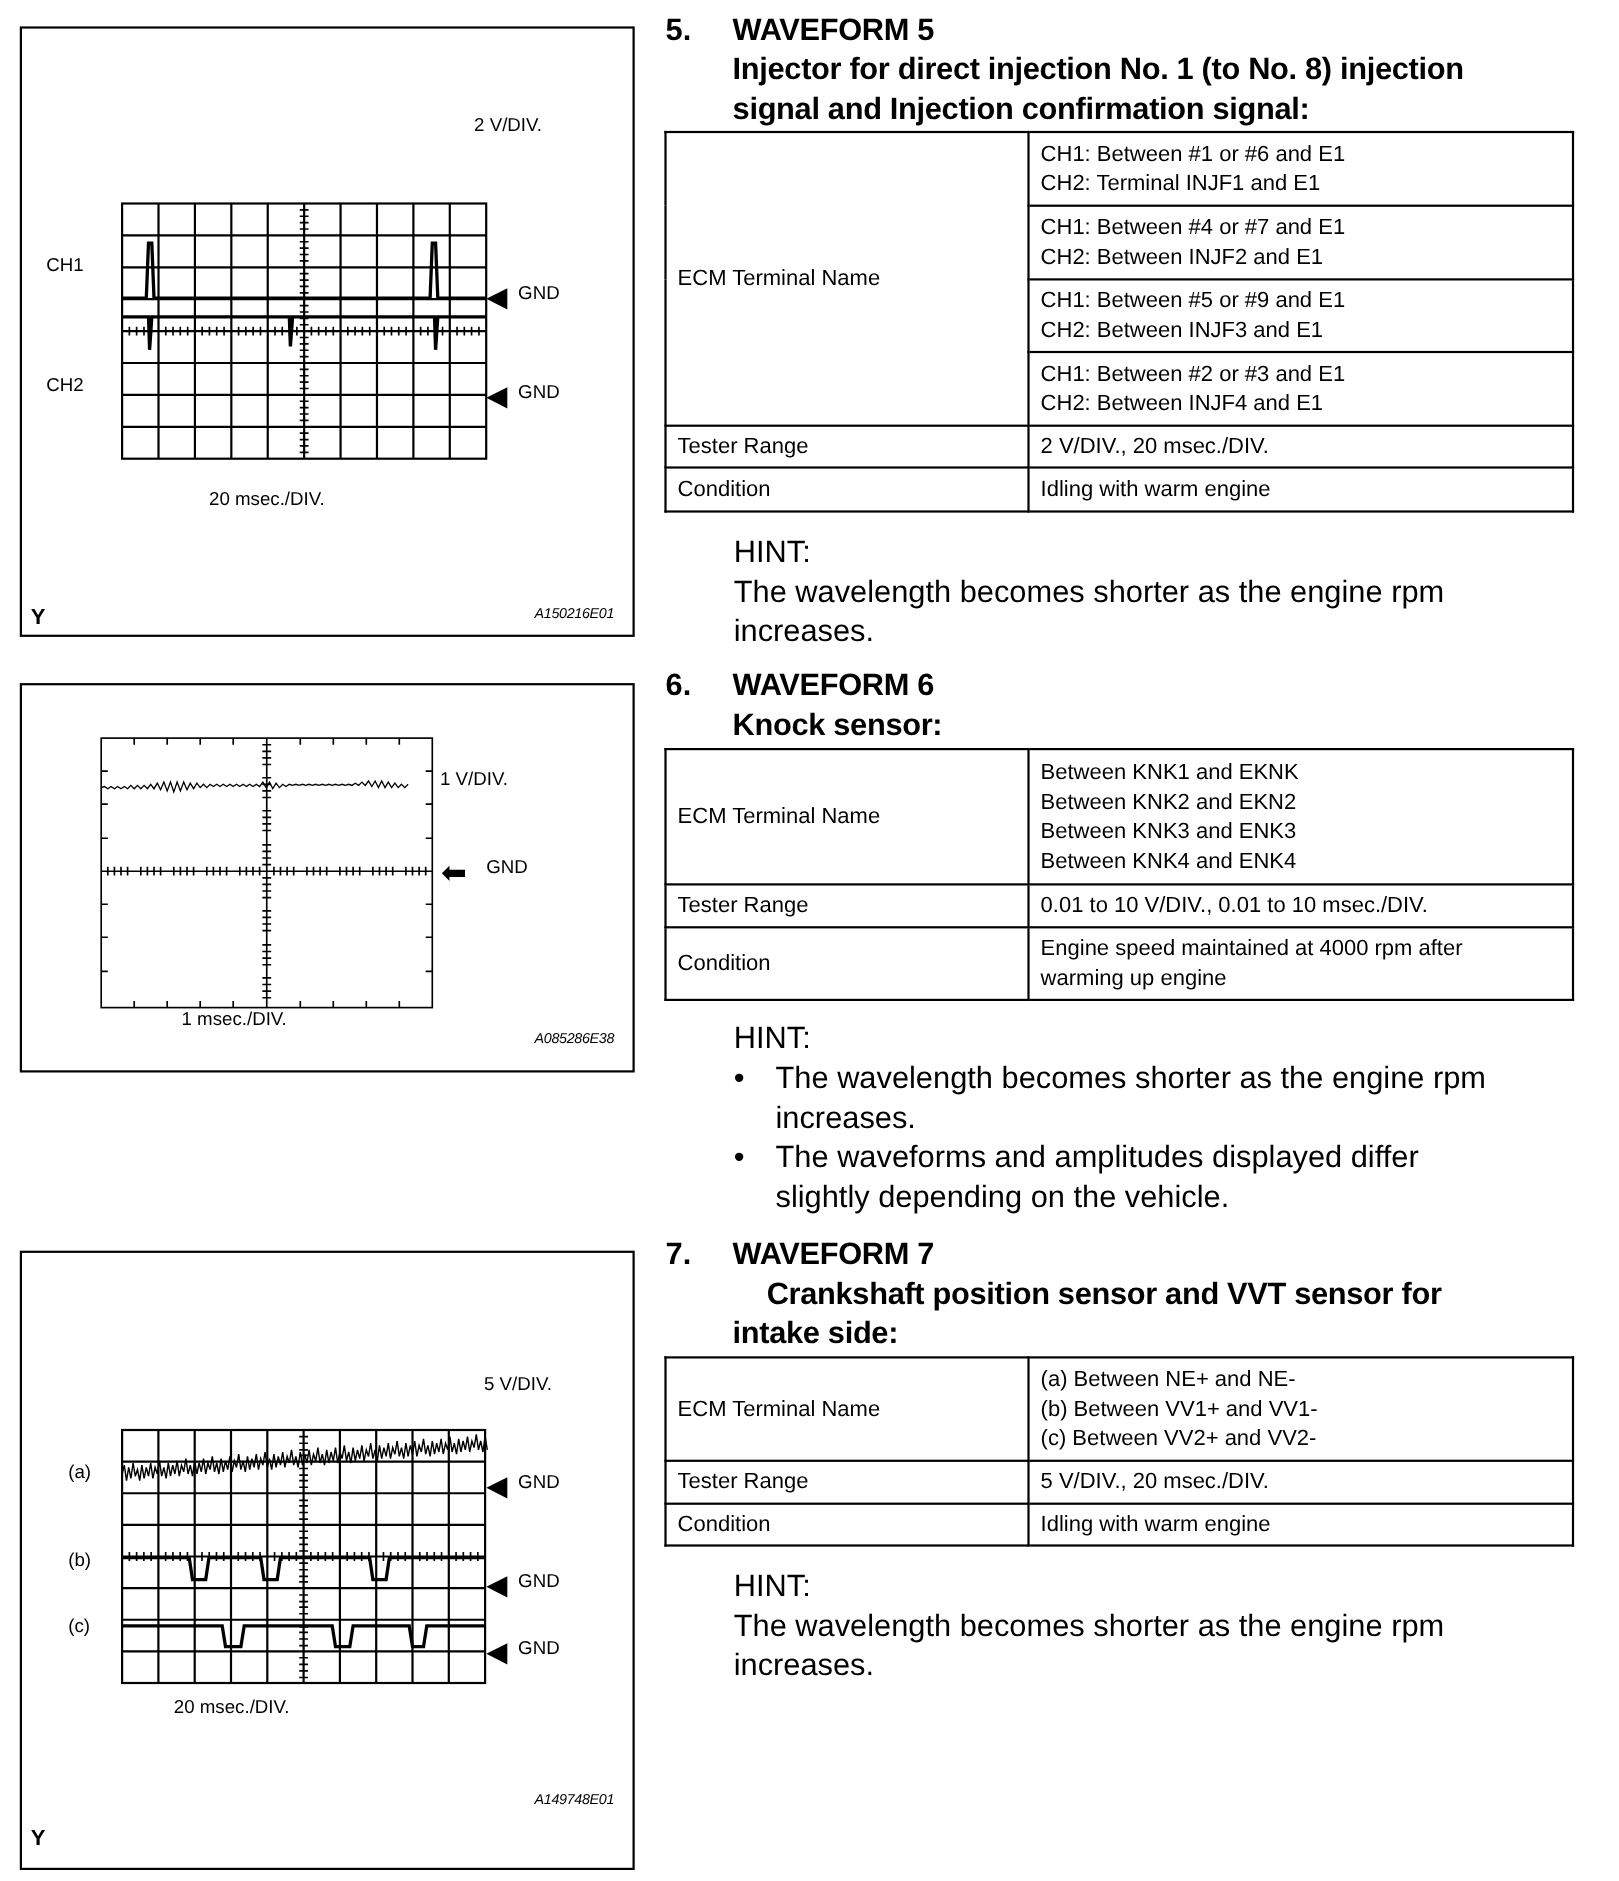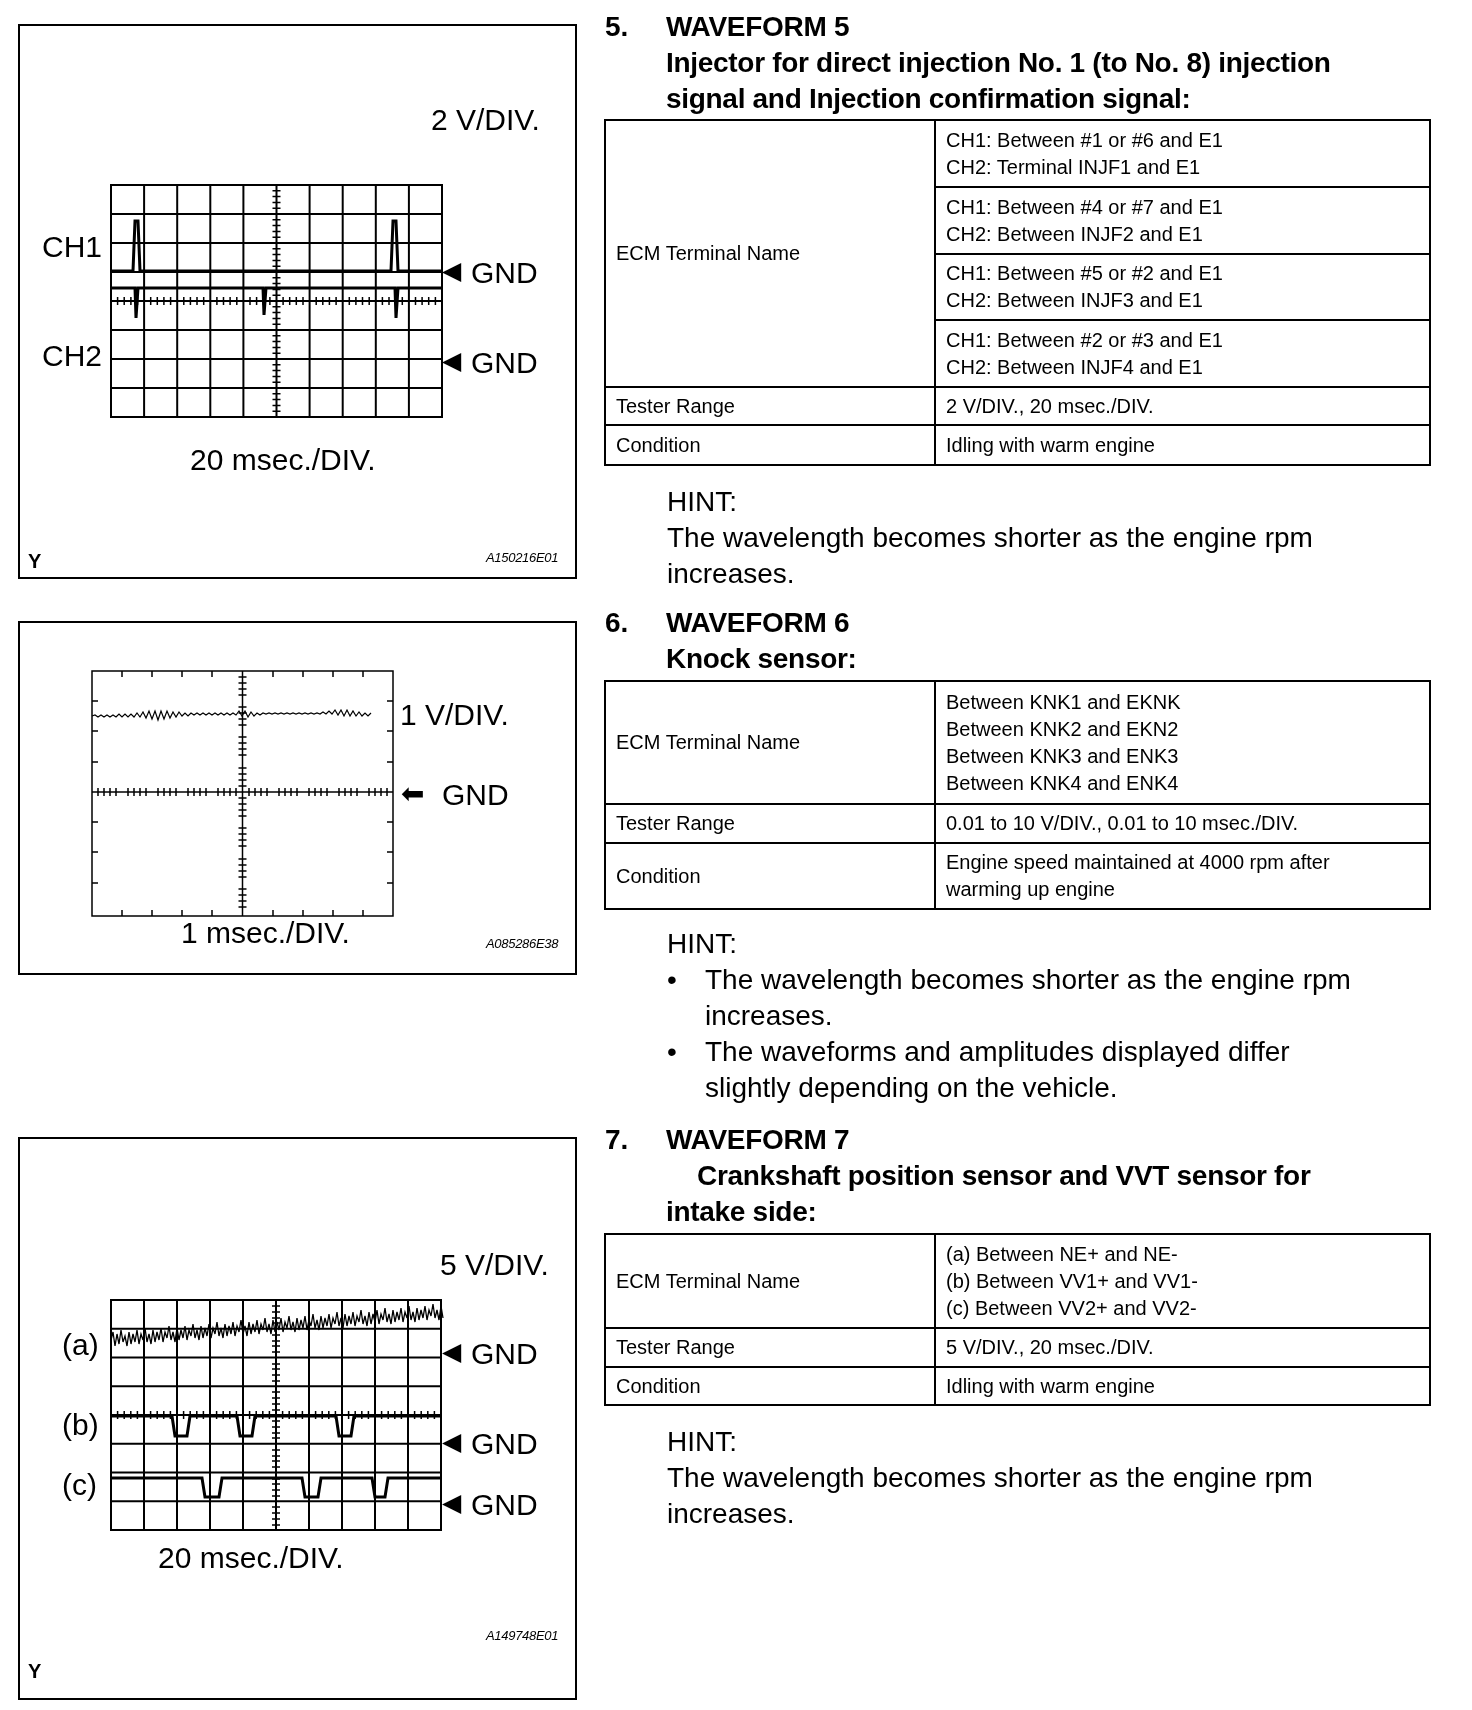--- a/index.html
+++ b/index.html
@@ -1,19 +1,19 @@
 <!DOCTYPE html>
 <html><head>
 <meta charset="utf-8">
 <style>
   html, body { margin:0; padding:0; background:#fff; }
   body { width:1472px; height:1710px; position:relative; overflow:hidden;
          font-family:"Liberation Sans", sans-serif; color:#000; }
   .figbox { position:absolute; border:2px solid #000; box-sizing:border-box; background:#fff; }
-  .figtxt { position:absolute; font-size:30px; white-space:nowrap; line-height:1; }
+  .figtxt { position:absolute; font-size:17px; white-space:nowrap; line-height:1; }
   .figid { position:absolute; font-size:13px; white-space:nowrap; line-height:1; letter-spacing:-0.3px;font-style:italic; }
   .figy { position:absolute; font-size:20px; font-weight:bold; line-height:1; }
   svg.grid { position:absolute; overflow:visible; }
   .secnum { position:absolute; font-size:28px; font-weight:bold; line-height:1; }
   .sectitle { position:absolute; font-size:28px; font-weight:bold; line-height:36px; white-space:nowrap; letter-spacing:-0.3px; }
   table.spec { position:absolute; border-collapse:collapse; table-layout:fixed; }
   table.spec td { border:2px solid #000; font-size:20px; line-height:27px; padding:0 10px; vertical-align:middle; box-sizing:border-box; }
   table.spec td.lbl { width:330px; }
   .hint { position:absolute; font-size:28px; line-height:36px; white-space:nowrap; }
   .hint .bul { position:absolute; left:0; }
@@ -88,21 +88,21 @@
     </g>
 
     <path d="M0 45 l3 -1 l3 2 l3 -2 l3 2 l3 -2 l3 2 l3 -2 l3 2 l3 -3 l3 3 l3 -3 l3 3 l3 -3 l3 3 l3 -4 l3 4 l3 -5 l3 6 l3 -7 l3 8 l3 -8 l3 9 l3 -9 l3 8 l3 -8 l3 7 l3 -6 l3 5 l3 -5 l3 4 l3 -3 l3 3 l3 -3 l3 2 l3 -2 l3 2 l3 -2 l3 2 l3 -2 l3 2 l3 -2 l3 2 l3 -2 l3 2 l3 -2 l3 2 l3 -2 l3 2 l3 -4 l3 5 l3 -5 l3 6 l3 -5 l3 4 l3 -3 l3 2 l3 -2 l3 1 l3 -1 l3 1 l3 -1 l3 1 l3 -1 l3 1 l3 -1 l3 1 l3 -1 l3 1 l3 -1 l3 1 l3 -1 l3 1 l3 -1 l3 1 l3 -1 l3 1 l3 -2 l3 2 l3 -3 l3 3 l3 -4 l3 5 l3 -5 l3 6 l3 -6 l3 6 l3 -5 l3 5 l3 -4 l3 4 l3 -3 l3 3 l3 -3" stroke="#000" stroke-width="1.2" fill="none"></path>
   </g>
 </svg>
 <div class="figtxt" style="left:400px;top:700px;">1 V/DIV.</div>
 <div class="arrowlbl" style="left:401px;top:780px;font-size:28px;">
   <span>⬅</span>
 </div>
 <div class="figtxt" style="left:442px;top:780px;">GND</div>
-<div class="figtxt" style="left:165px;top:918px;margin-left:16px;">1 msec./DIV.</div>
+<div class="figtxt" style="left:165px;top:918px;">1 msec./DIV.</div>
 <div class="figid" style="left:486px;top:937px;">A085286E38</div>
 
 <div class="figbox" style="left:18px;top:1137px;width:559px;height:563px;"></div>
 <div class="figtxt" style="left:440px;top:1250px;">5 V/DIV.</div>
 <div class="figtxt" style="left:62px;top:1330px;">(a)</div>
 <div class="figtxt" style="left:62px;top:1410px;">(b)</div>
 <div class="figtxt" style="left:62px;top:1470px;">(c)</div>
 <svg class="grid" width="352" height="252" style="left:100px;top:1290px;">
   <g transform="translate(11,10)">
     <g stroke="#000" stroke-width="2" fill="none">
@@ -167,21 +167,21 @@
     </td>
   </tr>
   <tr style="height:67px;">
     <td>
       <div>CH1: Between #4 or #7 and E1</div>
       <div>CH2: Between INJF2 and E1</div>
     </td>
   </tr>
   <tr style="height:66px;">
     <td>
-      <div>CH1: Between #5 or #2 and E1</div>
+      <div>CH1: Between #5 or #9 and E1</div>
       <div>CH2: Between INJF3 and E1</div>
     </td>
   </tr>
   <tr style="height:67px;">
     <td>
       <div>CH1: Between #2 or #3 and E1</div>
       <div>CH2: Between INJF4 and E1</div>
     </td>
   </tr>
   <tr style="height:38px;">

